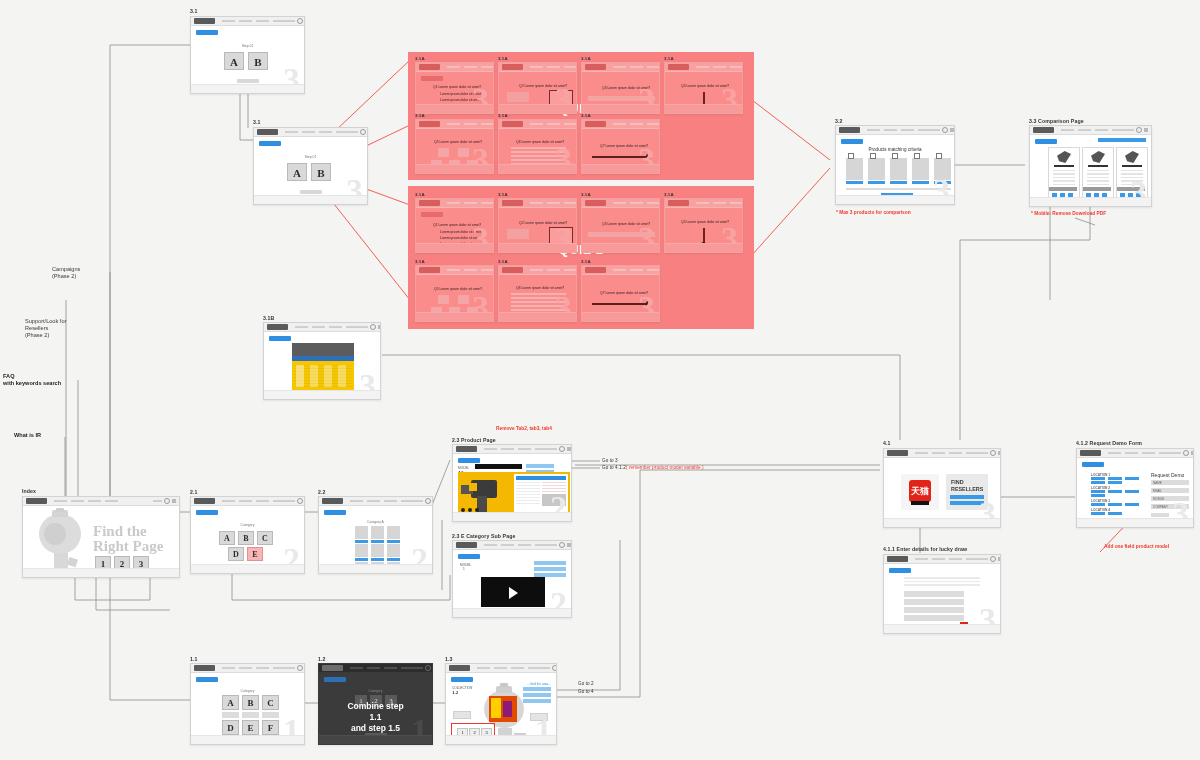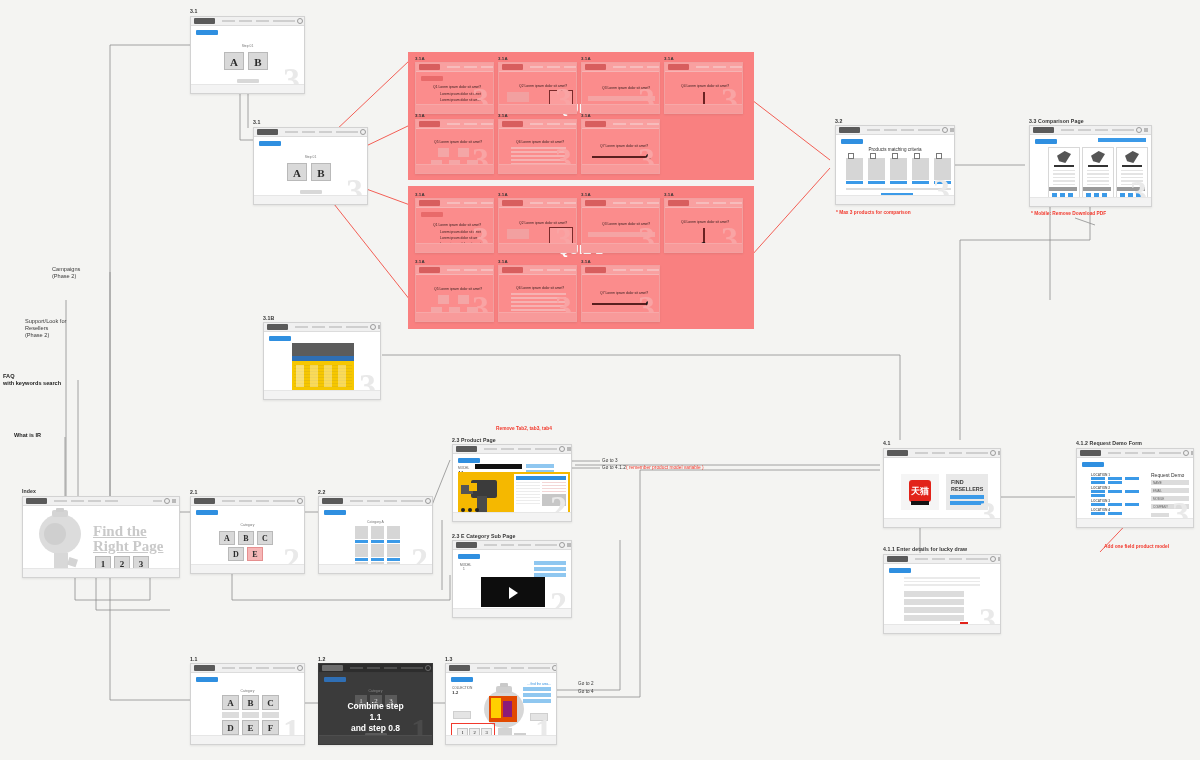--- a/index.html
+++ b/index.html
@@ -56,21 +56,21 @@
   .kbtn{position:absolute;background:#d9d9d9;border:1px solid #b9b9b9;color:#2b2b2b;
         font-family:"Liberation Serif",serif;font-weight:bold;text-align:center;box-sizing:border-box;}
   .kbtn.pink{background:#f6b6b6;border-color:#e58f8f;}
   .prodcard{position:absolute;background:#d6d6d6;box-sizing:border-box;}
   .bluebar{position:absolute;background:#3b9ae8;}
   .bluebar.lt{background:#8fc7f0;}
   .graybar{position:absolute;background:#dcdcdc;}
   .tinytxt{position:absolute;font-size:3.2px;color:#555;white-space:nowrap;}
   .qtext{position:absolute;font-size:3.4px;color:#3a2020;white-space:nowrap;}
   .centtxt{position:absolute;left:50%;transform:translateX(-50%);font-size:3.4px;color:#777;white-space:nowrap;}
-  .hero-title{position:absolute;font-family:"Liberation Serif",serif;font-weight:bold;color:#c9c9c9;line-height:1.02;text-decoration:underline;}
+  .hero-title{position:absolute;font-family:"Liberation Serif",serif;font-weight:bold;color:#c9c9c9;line-height:1.02;}
   .redbox{position:absolute;border:1px solid #f2392d;box-sizing:border-box;}
   .combine{position:absolute;color:#fff;font-weight:bold;font-size:8.5px;text-align:center;line-height:11px;left:50%;transform:translateX(-50%);}
   .tmall{position:absolute;background:#f5f5f5;}
   .tmall .sq{position:absolute;background:#e2231a;border-radius:3px;display:flex;align-items:center;justify-content:center;color:#fff;font-size:9px;font-weight:bold;font-family:"DejaVu Sans",sans-serif;}
   .findres{position:absolute;background:#e9e9e9;}
   .findres .t{position:absolute;font-size:5.4px;font-weight:bold;color:#3b3b3b;line-height:6.5px;}
   .sect-h{position:absolute;font-size:4.6px;color:#444;font-weight:bold;}
 </style>
 </head>
 <body>
@@ -883,21 +883,21 @@
         </div>
       </div>
     <div class="body">
       <div class="crumb" style="background:#2f6fb5;"></div>
       <div class="centtxt" style="top:16px;color:#8a8a8a;">Category</div>
       <div style="position:absolute;left:36px;top:22px;width:12px;height:12px;background:#5a5a5a;color:#ddd;text-align:center;font-size:7px;line-height:12px;font-family:'Liberation Serif',serif;">1</div>
       <div style="position:absolute;left:51px;top:22px;width:12px;height:12px;background:#5a5a5a;color:#ddd;text-align:center;font-size:7px;line-height:12px;font-family:'Liberation Serif',serif;">2</div>
       <div style="position:absolute;left:66px;top:22px;width:12px;height:12px;background:#5a5a5a;color:#ddd;text-align:center;font-size:7px;line-height:12px;font-family:'Liberation Serif',serif;">3</div>
       <div class="combine" style="top:28px;">
         <span>Combine step 1.1</span><br>
-        <span>and step 0.8</span>
+        <span>and step 1.5</span>
       </div>
       <div class="cbtn" style="top:60px;background:#5a5a5a;"></div>
       <div class="ghost">1</div>
         <div class="footer"></div>
     </div>
   </div>
 
   <div class="lbl" style="left:445px;top:656px;">1.3</div>
   <div class="win" style="left:445px;top:663px;width:112px;height:82px;">
     <div class="chrome">

